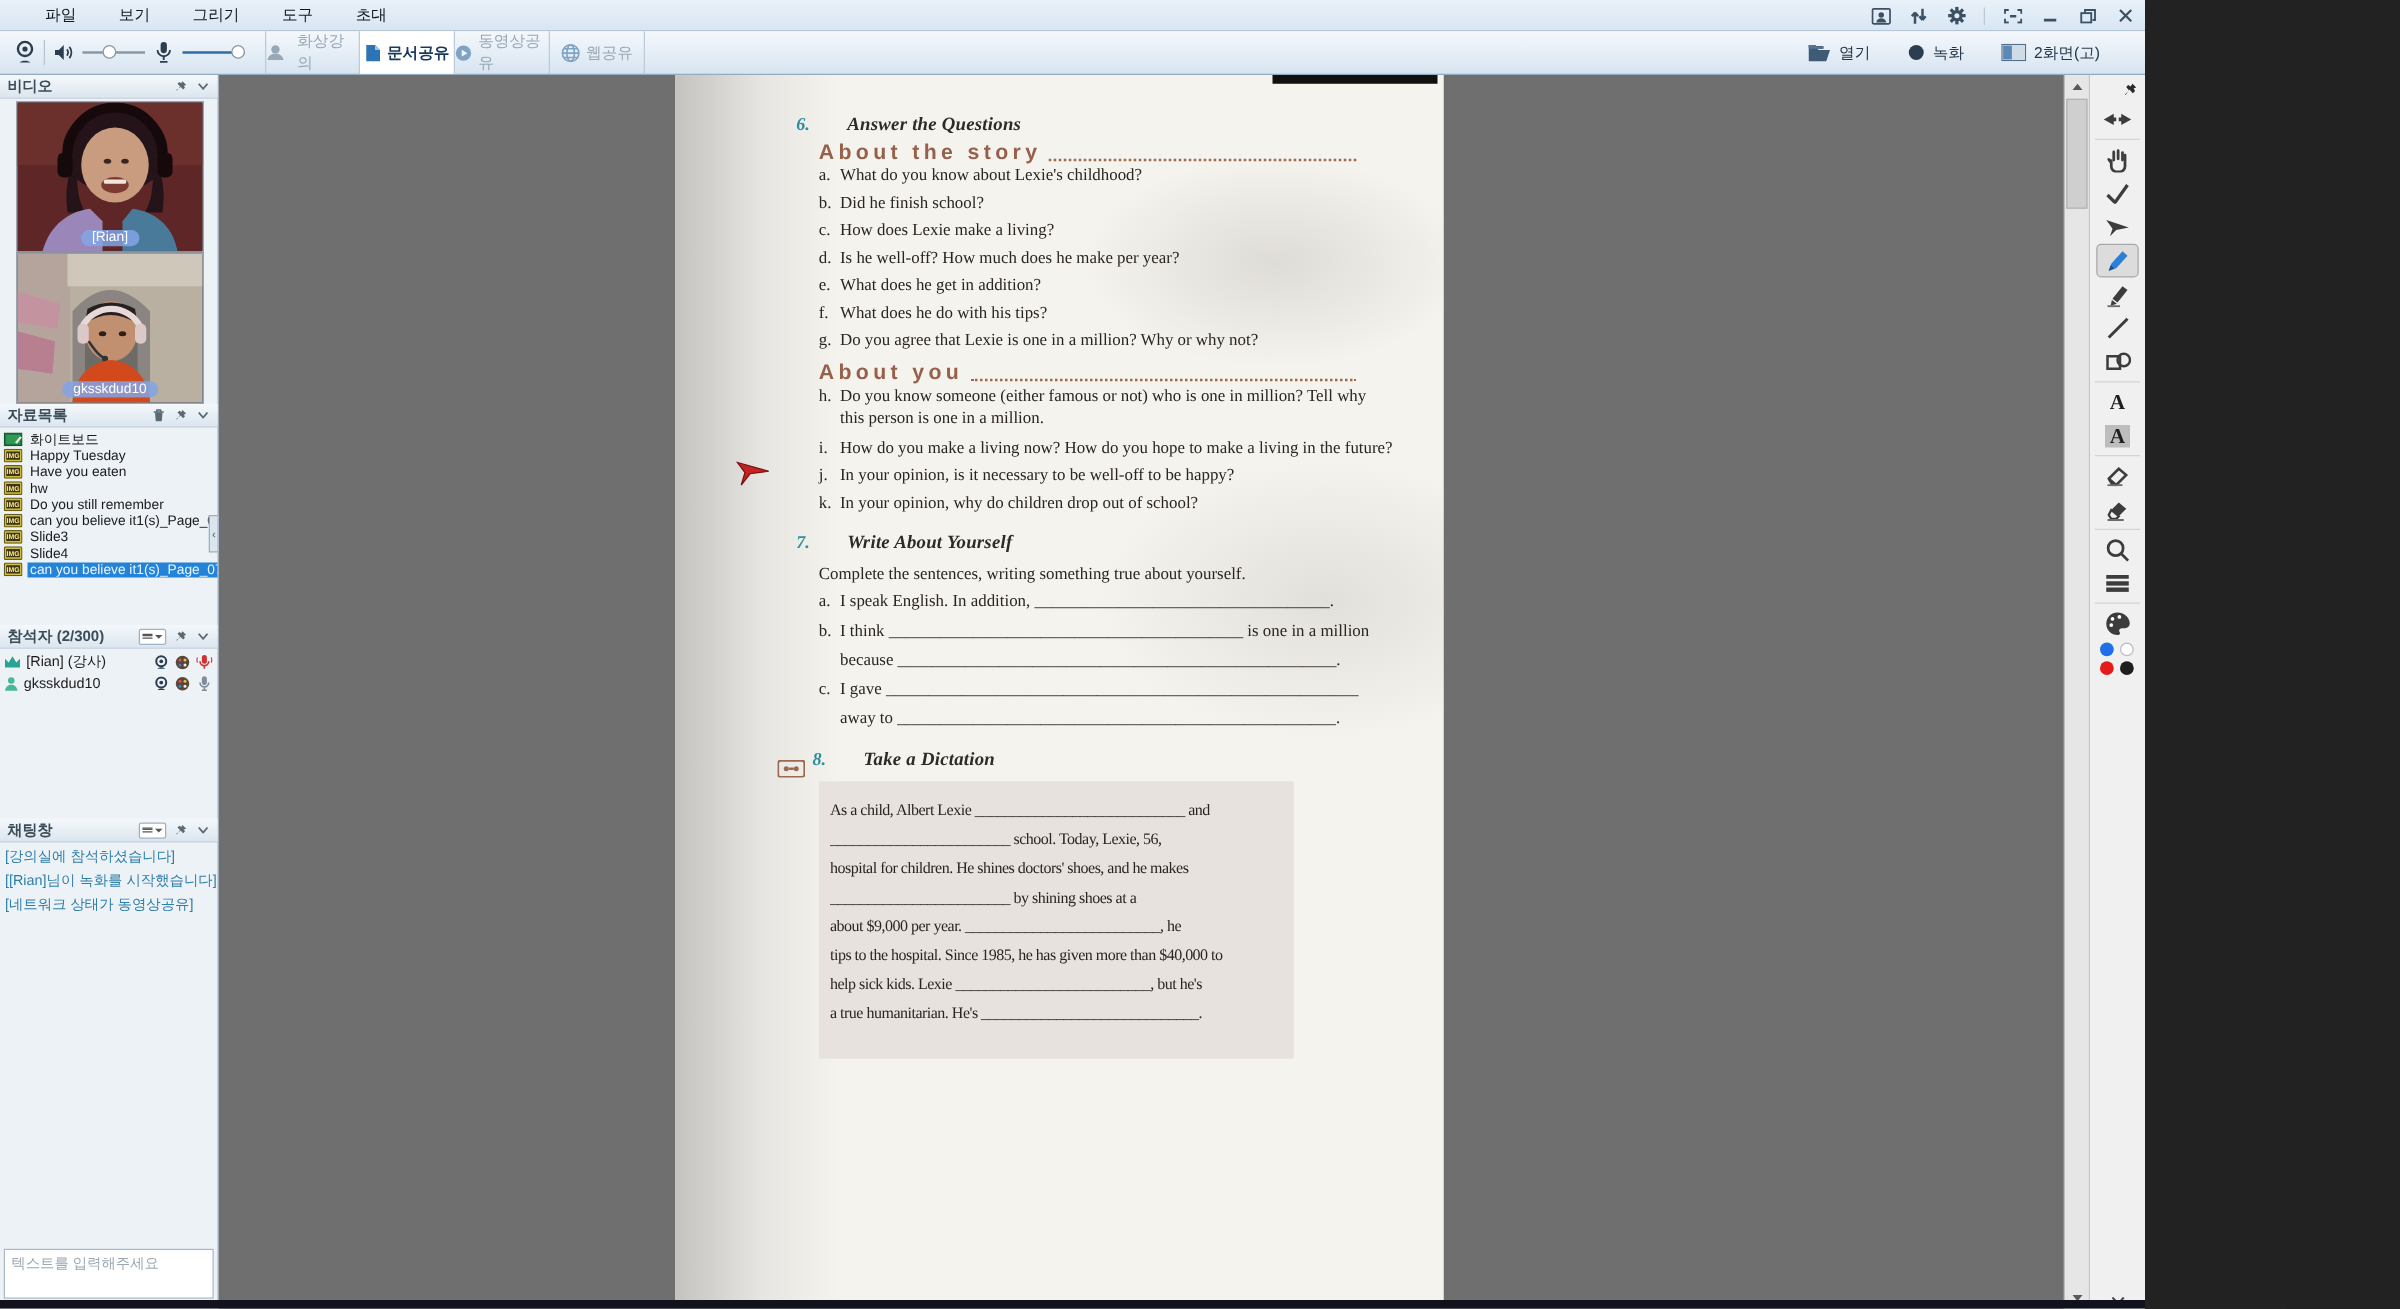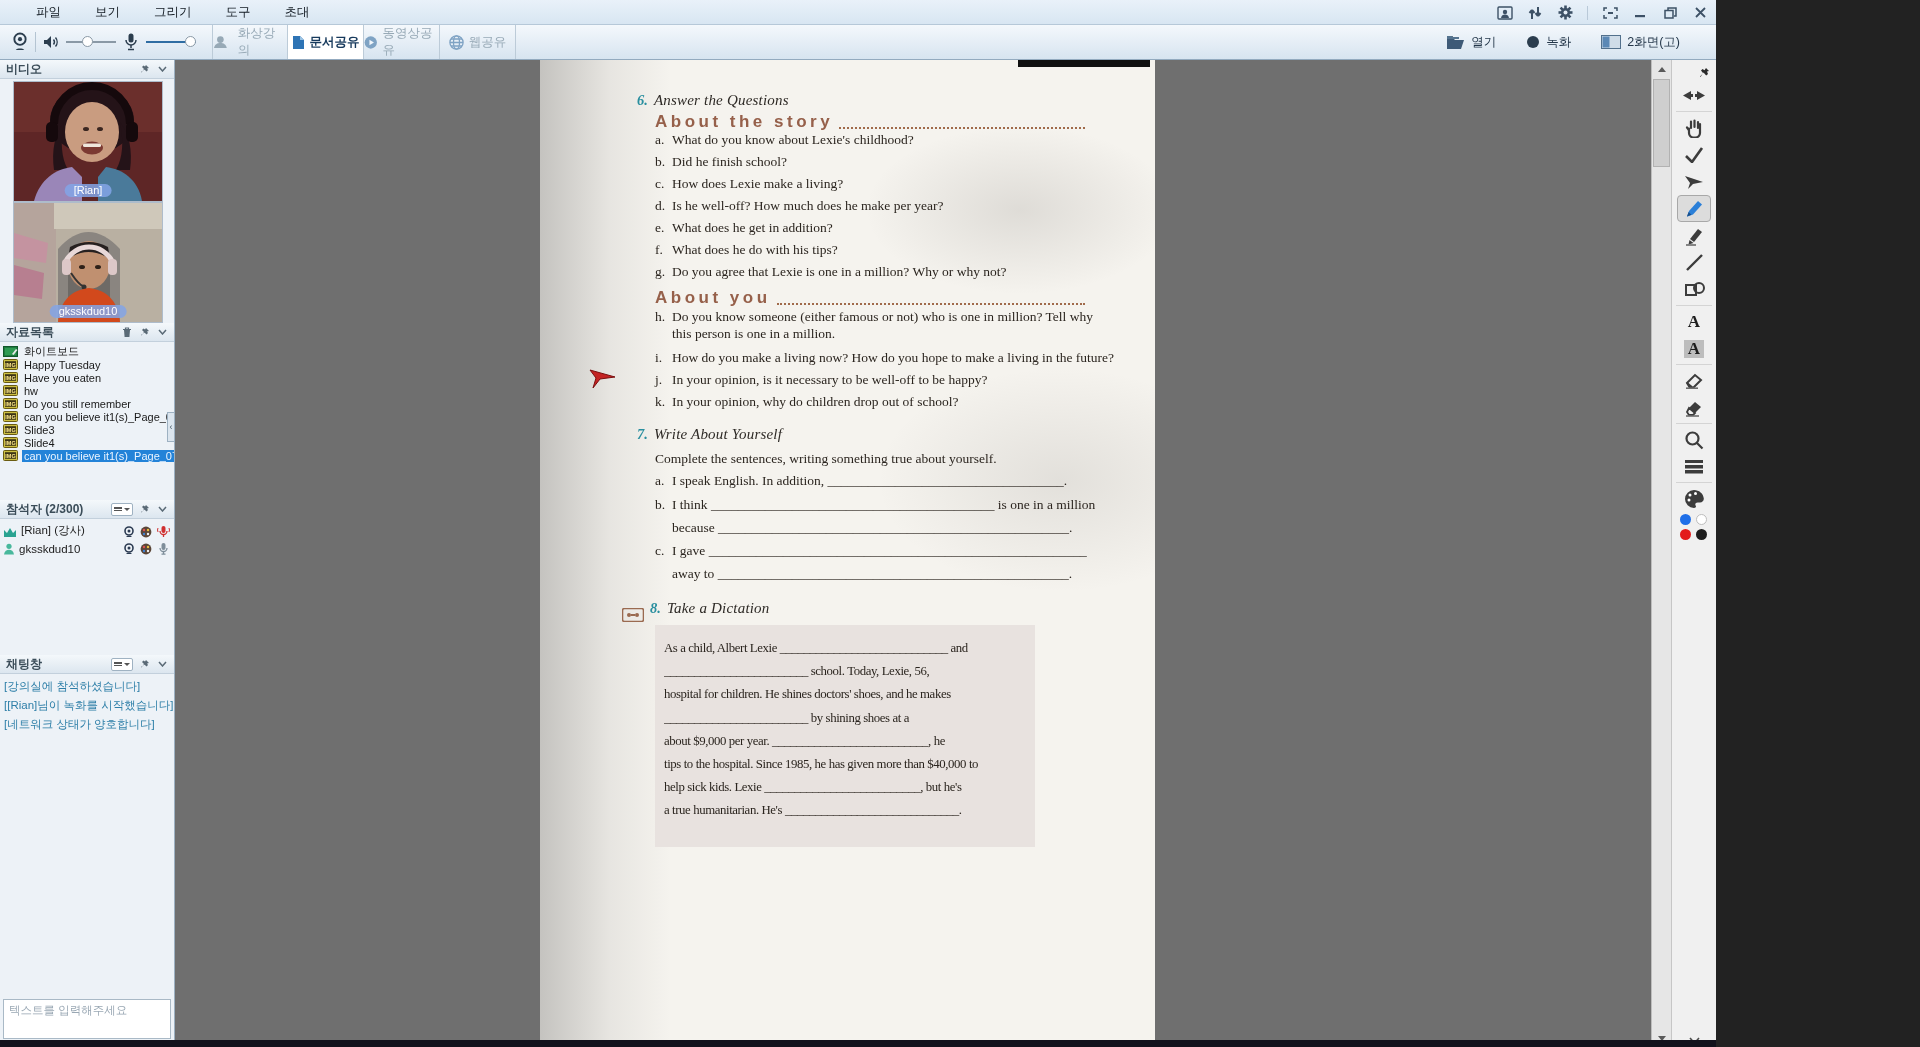--- a/index.html
+++ b/index.html
@@ -47,41 +47,41 @@
   .vtile{position:relative;width:150px;height:121px;margin-left:13px;flex:none;background:#333;border:1px solid #aebccb;}
   .vtile svg{display:block;}
   .vlabel{position:absolute;bottom:4px;left:50%;transform:translateX(-50%);background:rgba(130,165,230,.85);
           color:#fff;font-size:11px;padding:0 9px 1px;border-radius:8px;white-space:nowrap;}
   .mat-list{height:158px;flex:none;padding:3px 0 0 3px;overflow:hidden;}
   .mrow{display:flex;align-items:center;gap:4px;height:13px;font-size:11px;color:#1a1a1a;white-space:nowrap;cursor:default;}
   .mrow .lbl{padding:0 2px;}
   .mrow.sel .lbl{background:#2383d8;color:#eaf4ff;}
   .mic16{width:15px;height:11px;flex:none;}
   .plist{height:136px;flex:none;padding:2px 2px 0 3px;}
-  .prow{display:flex;align-items:flex-end;height:17px;font-size:11.5px;color:#1c1c1c;gap:4px;}
+  .prow{display:flex;align-items:center;height:17px;font-size:11.5px;color:#1c1c1c;gap:4px;}
   .prow .nm{flex:1;white-space:nowrap;}
   .prow .ric{display:flex;gap:5px;align-items:center;padding-right:2px;}
   .chat-msgs{flex:1;padding:3px 4px;font-size:11.5px;color:#2e7fa8;line-height:19px;overflow:hidden;white-space:nowrap;}
   .chat-input{flex:none;margin:2px 3px 8px 3px;height:40px;border:1px solid #a9b9c6;background:#fff;
               font-family:inherit;font-size:11.5px;padding:3px 5px;resize:none;color:#222;}
   .chat-input::placeholder{color:#9aa8b4;}
   .collapser{position:absolute;right:-1px;top:352px;width:8px;height:30px;background:#dbe5ee;border:1px solid #9db1c2;
              display:flex;align-items:center;justify-content:center;font-size:9px;color:#4a5a66;z-index:5;}
   
   .main{flex:1;position:relative;background:#6f6f6f;overflow:hidden;}
   .page{position:absolute;left:365px;top:0;width:615px;height:980px;
         background:
           linear-gradient(to right, rgba(84,84,84,.30), rgba(130,130,130,.12) 70px, rgba(0,0,0,0) 130px),
           radial-gradient(220px 120px at 480px 150px, rgba(120,115,110,.18), rgba(0,0,0,0) 70%),
           radial-gradient(260px 160px at 520px 420px, rgba(120,115,110,.15), rgba(0,0,0,0) 70%),
           #f5f3ee;
         font-family:"Liberation Serif","DejaVu Serif",serif;color:#2b251f;}
   .pg-blackbar{position:absolute;left:478px;top:0;width:132px;height:7px;background:#101010;}
   .docnum{font-weight:bold;font-style:italic;color:#2a8f9f;font-size:14.5px;}
-  .dochead{font-weight:normal;font-style:italic;color:#2e2a26;font-size:15px;letter-spacing:.2px;}
+  .dochead{font-weight:bold;font-style:italic;color:#2e2a26;font-size:15px;letter-spacing:.2px;margin-left:24px;}
   .abs{position:absolute;}
   .qrow{left:115px;display:flex;font-size:13.5px;line-height:17px;}
   .qrow .lt{width:17px;flex:none;}
   .leader{left:115px;width:430px;display:flex;align-items:flex-end;}
   .leader .albl{font-family:"Liberation Sans","DejaVu Sans",sans-serif;font-weight:bold;color:#96604a;
                 font-size:17px;letter-spacing:3.5px;white-space:nowrap;}
   .leader .dots{flex:1;border-bottom:2px dotted #a06a4a;margin:0 0 3px 6px;}
   .wline{left:115px;width:460px;display:flex;font-size:13.5px;white-space:nowrap;overflow:hidden;}
   .wline .lt{width:17px;flex:none;}
   .wline.ind{left:132px;width:443px;}
@@ -513,21 +513,21 @@
         <span class="hic">
             <svg width="9" height="6" viewBox="0 0 9 6">
               <path d="M1 1l3.5 4L8 1" stroke="#5a6a76" stroke-width="1.5" fill="none"></path>
             </svg>
           </span>
       </div>
 
       <div class="chat-msgs">
         <div>[강의실에 참석하셨습니다]</div>
         <div>[[Rian]님이 녹화를 시작했습니다]</div>
-        <div>[네트워크 상태가 양호합니다]</div>
+        <div>[네트워크 상태가 동영상공유]</div>
       </div>
 
       <textarea class="chat-input" placeholder="텍스트를 입력해주세요" style=""></textarea>
 
       <div class="collapser">‹</div>
     </div>
 
     <div class="main">
       <div class="page">
         <div class="pg-blackbar"></div>

